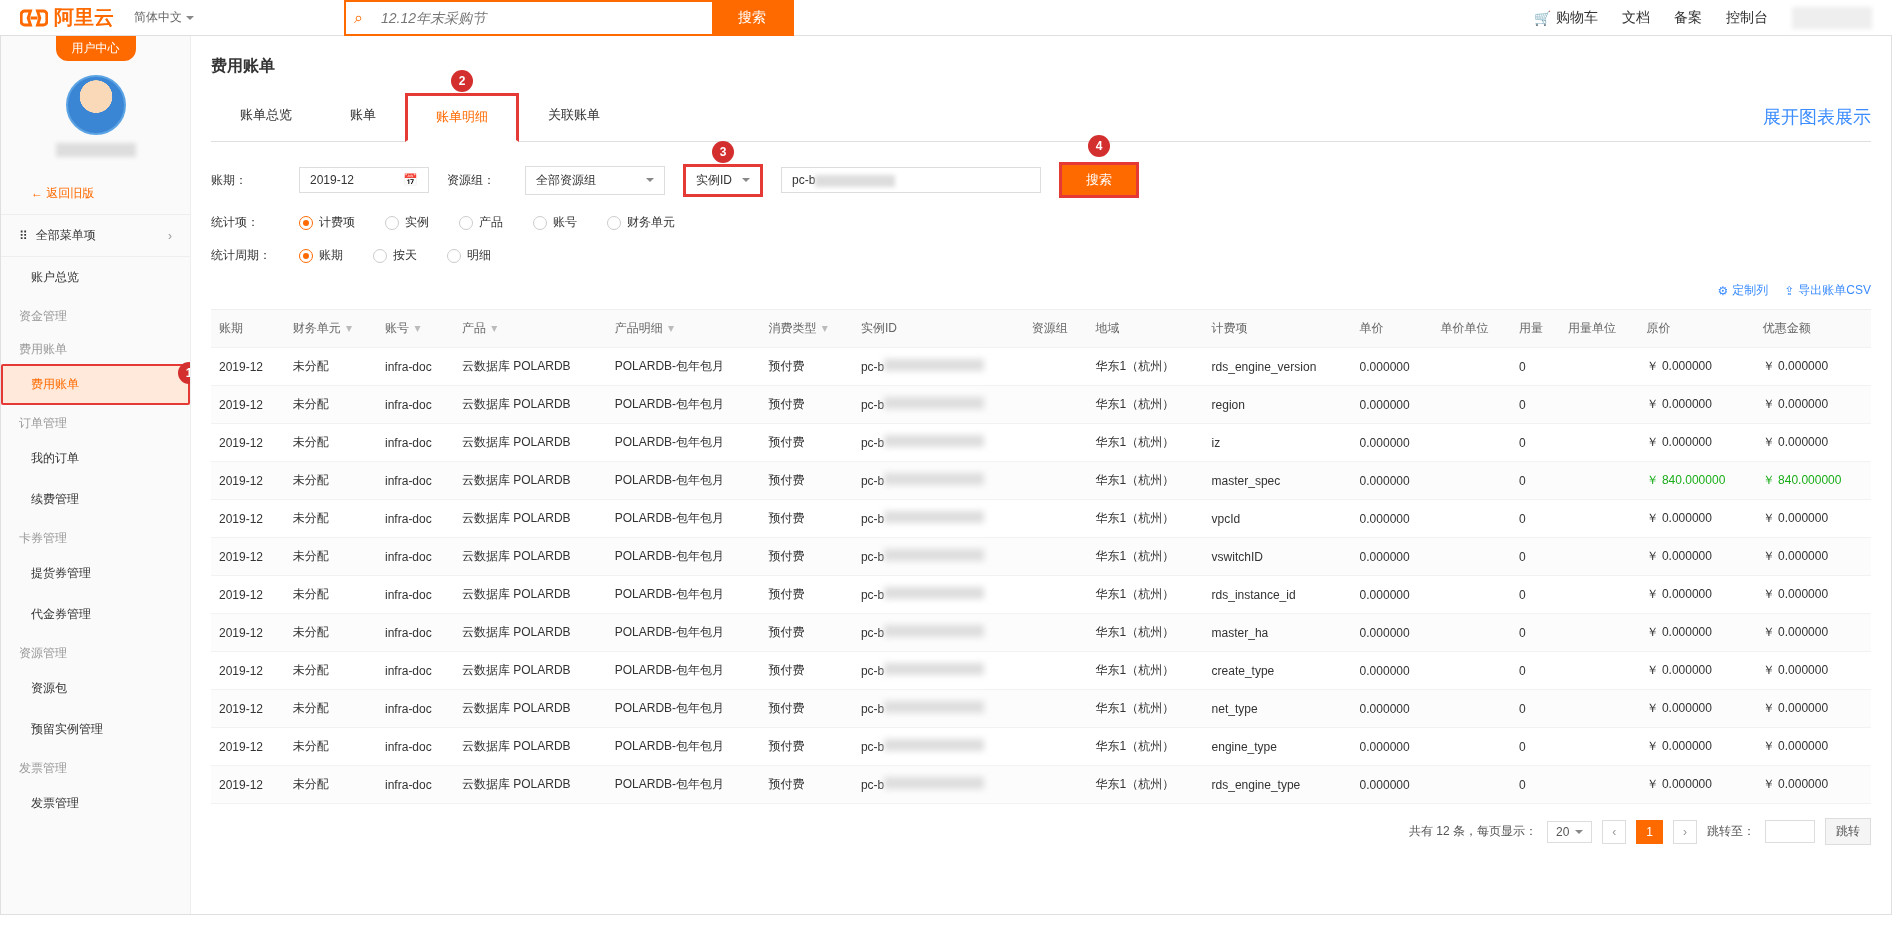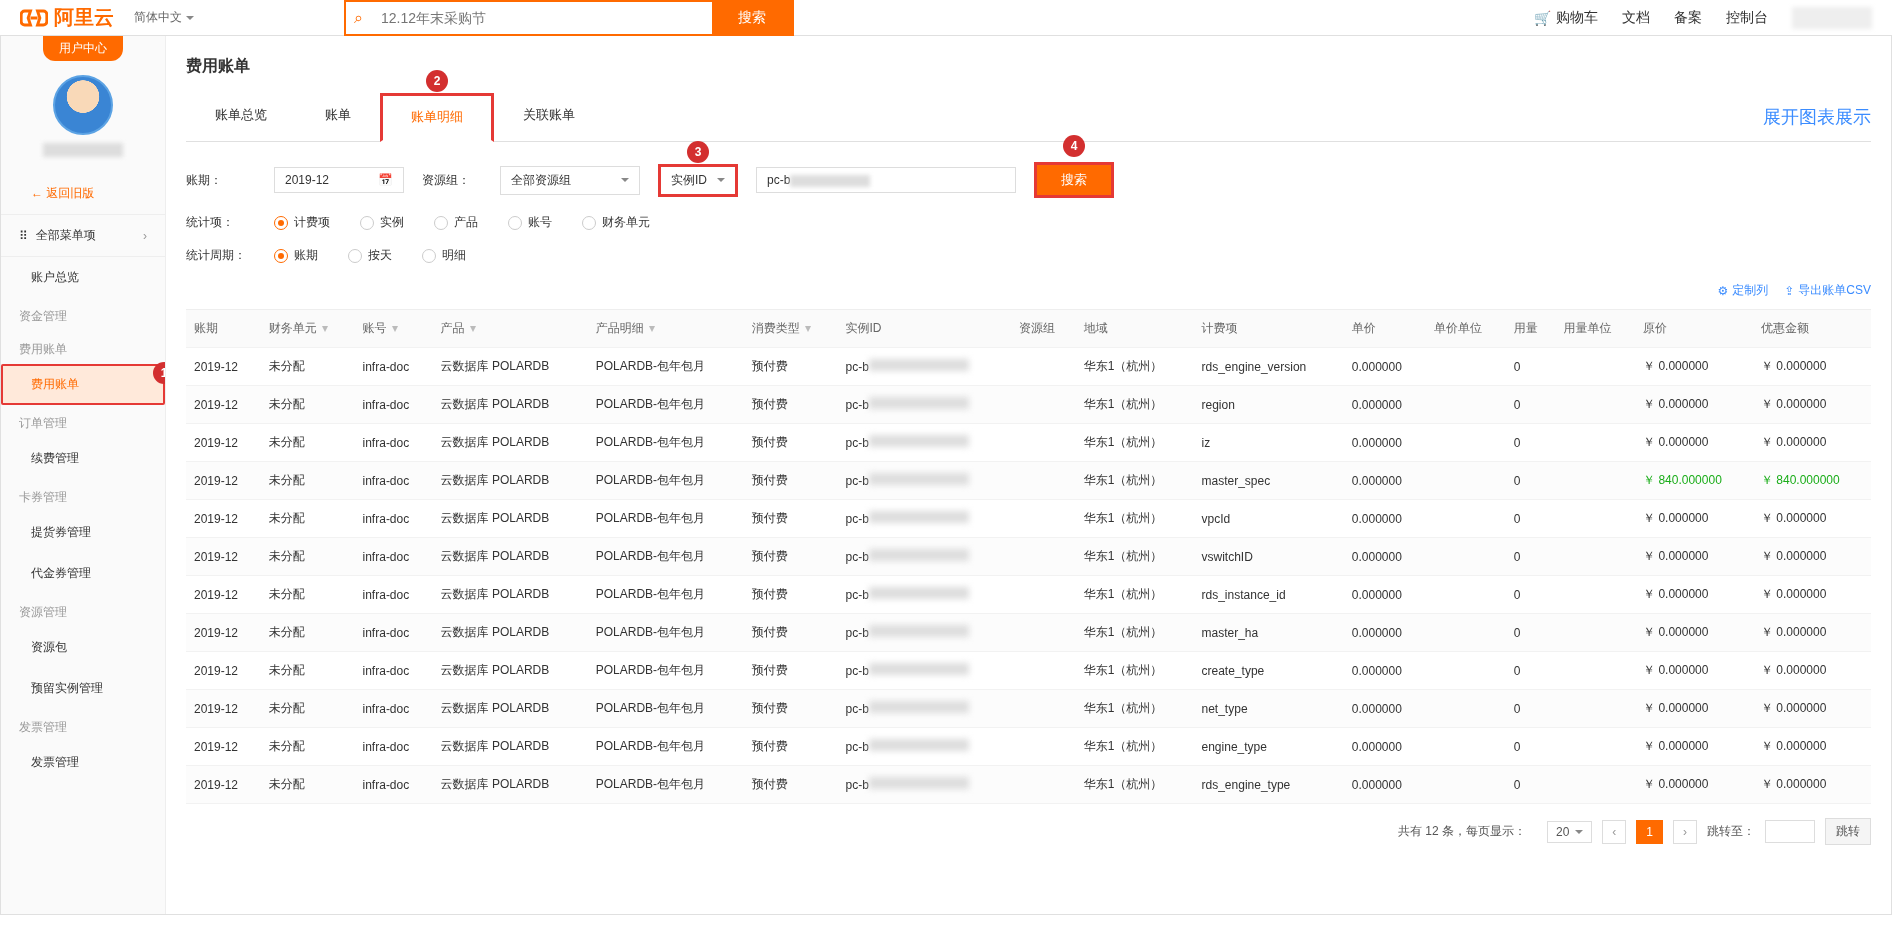--- a/index.html
+++ b/index.html
@@ -4,29 +4,29 @@
 <style>
   * { box-sizing: border-box; margin: 0; padding: 0; font-family: "Microsoft YaHei", Arial, sans-serif; }
   body { background: #fff; font-size: 12px; color: #333; width: 1892px; }
 
   
   .topbar { height: 36px; border-bottom: 1px solid #e0e0e0; display: flex; align-items: center; padding: 0 20px; }
   .logo { display: flex; align-items: center; gap: 6px; font-size: 20px; font-weight: bold; color: #ff6a00; }
   .logo svg { width: 28px; height: 28px; }
   .lang-select { margin-left: 20px; color: #666; display: flex; align-items: center; gap: 4px; cursor: pointer; font-size: 12px; }
   .search-wrap { margin-left: 150px; display: flex; align-items: center; border: 2px solid #ff6a00; height: 36px; width: 450px; }
-  .search-input { flex: 1; border: none; outline: none; padding: 0 10px; font-size: 14px; color: #404040; }
+  .search-input { flex: 1; border: none; outline: none; padding: 0 10px; font-size: 14px; color: #404040; font-style: italic; }
   .search-btn { background: #ff6a00; color: #fff; height: 100%; width: 80px; border: none; font-size: 14px; cursor: pointer; }
   .top-right { margin-left: auto; display: flex; gap: 24px; align-items: center; color: #333; font-size: 14px; }
   .top-right span { cursor: pointer; display: flex; align-items: center; gap: 4px; }
   .acct-placeholder { width: 80px; height: 22px; background: #eee; filter: blur(2px); }
 
   
   .main { display: flex; height: 879px; border: 1px solid #e0e0e0; border-top: none; }
-  .sidebar { width: 165px; background: #fafafa; border-right: 1px solid #eee; overflow-y: auto; }
+  .sidebar { width: 190px; background: #fafafa; border-right: 1px solid #eee; overflow-y: auto; }
   .user-badge { text-align: center; padding: 0 0 16px 0; }
   .user-tag { background: #ff6a00; color: #fff; font-size: 12px; padding: 4px 16px; border-radius: 0 0 12px 12px; display: inline-block; }
   .avatar { margin: 14px auto 8px auto; width: 60px; height: 60px; border-radius: 50%; background: radial-gradient(circle at 50% 35%, #f9d9b8 35%, #3a85d4 36%); border: 2px solid #5ca3e4; }
   .username-blur { width: 80px; height: 14px; margin: 0 auto; background: #ddd; filter: blur(2px); }
   .back-old { color: #ff6a00; padding: 12px 30px; border-bottom: 1px solid #eee; cursor: pointer; }
   .menu-item { padding: 12px 18px; cursor: pointer; color: #333; display: flex; align-items: center; gap: 8px; }
   .menu-item.sub { padding-left: 30px; }
   .menu-item.active { background: #ffe9da; color: #ff6a00; border: 2px solid #e53935; border-radius: 2px; padding: 10px 16px 10px 28px; }
   .menu-group { padding: 10px 18px 6px 18px; color: #999; font-size: 12px; }
   .menu-all { border-bottom: 1px solid #eee; justify-content: space-between; }
@@ -67,21 +67,21 @@
   .tbl { width: 100%; border-collapse: collapse; min-width: 1600px; }
   .tbl th, .tbl td { padding: 10px 8px; text-align: left; white-space: nowrap; border-bottom: 1px solid #f2f2f2; font-size: 12px; }
   .tbl th { background: #fafafa; color: #666; font-weight: normal; }
   .tbl th .filter-ic { color: #bbb; margin-left: 2px; }
   .tbl td.right, .tbl th.right { text-align: left; }
   .tbl tr:nth-child(even) td { background: #fcfcfc; }
   .green { color: #1aad19; }
   .blur-cell { filter: blur(3px); display: inline-block; width: 100px; height: 12px; background: #ddd; }
 
   .pager { display: flex; justify-content: flex-end; align-items: center; gap: 10px; padding: 14px 0 0 0; color: #555; font-size: 12px; }
-  .pager .sel-sm { border: 1px solid #ddd; padding: 3px 8px; display: inline-flex; gap: 6px; align-items: center; margin-left: 11px; }
+  .pager .sel-sm { border: 1px solid #ddd; padding: 3px 8px; display: inline-flex; gap: 6px; align-items: center; }
   .pager .pg { border: 1px solid #ddd; padding: 4px 9px; cursor: pointer; color: #999; }
   .pager .pg.active { background: #ff6a00; color: #fff; border-color: #ff6a00; }
   .pager input { width: 50px; border: 1px solid #ddd; padding: 3px 6px; }
   .pager .go { border: 1px solid #ddd; background: #f5f5f5; padding: 4px 10px; cursor: pointer; }
 
   .chev::after { content: ""; display: inline-block; border: 4px solid transparent; border-top-color: #888; transform: translateY(2px); }
   .chev-r::after { content: "›"; color: #999; }
   .chev-l::after { content: "‹"; color: #999; }
 </style>
 </head>
@@ -127,20 +127,21 @@
           <span>全部菜单项</span>
         </span>
       <span class="chev-r"></span>
     </div>
     <div class="menu-item sub">账户总览</div>
     <div id="sidebar-dyn">
         <div class="menu-group">资金管理</div>
         <div class="menu-group">费用账单</div>
         <div class="menu-item sub active side-badge-anchor" style="position: relative;">费用账单<span class="num-badge" style="top: -4px; right: -12px;">1</span></div>
         <div class="menu-group">订单管理</div>
+        <div class="menu-item sub">我的订单</div>
         <div class="menu-item sub">续费管理</div>
         <div class="menu-group">卡券管理</div>
         <div class="menu-item sub">提货券管理</div>
         <div class="menu-item sub">代金券管理</div>
         <div class="menu-group">资源管理</div>
         <div class="menu-item sub">资源包</div>
         <div class="menu-item sub">预留实例管理</div>
         <div class="menu-group">发票管理</div>
         <div class="menu-item sub">发票管理</div>
       </div>

